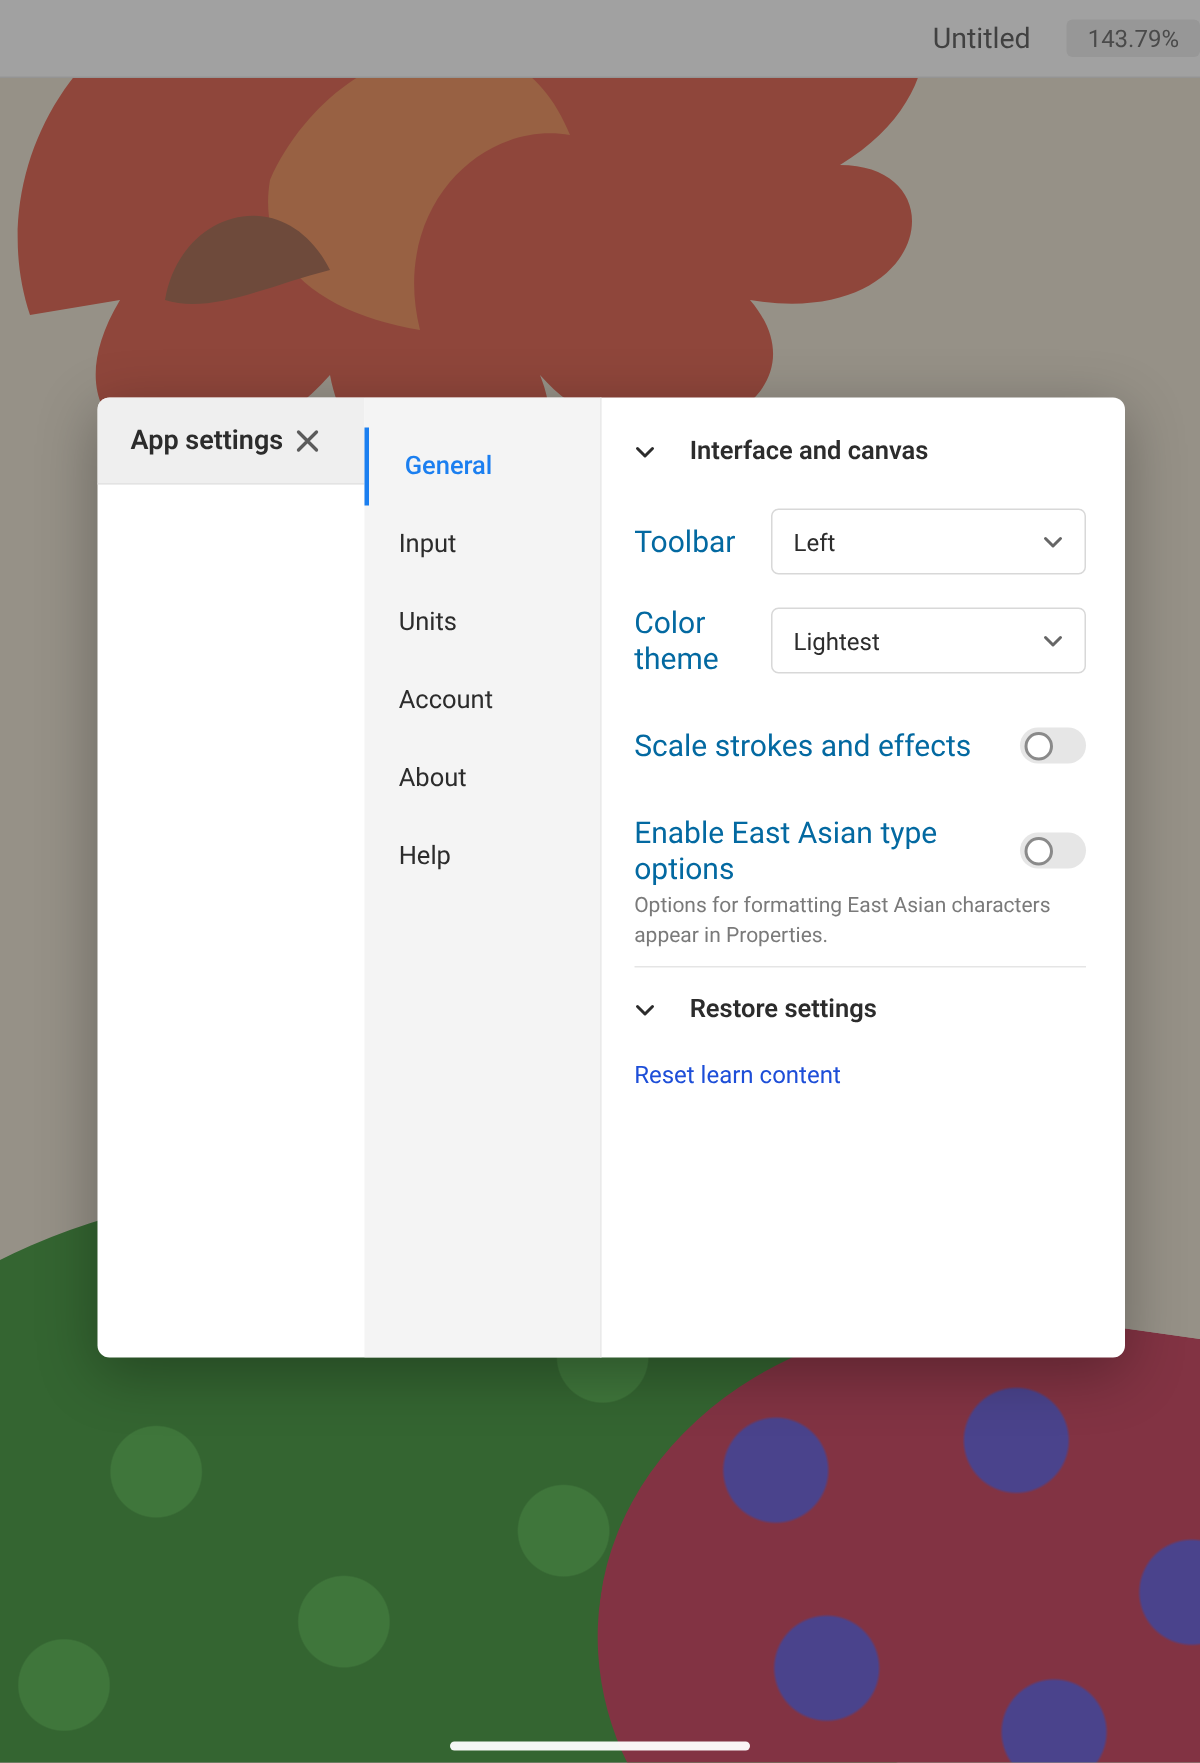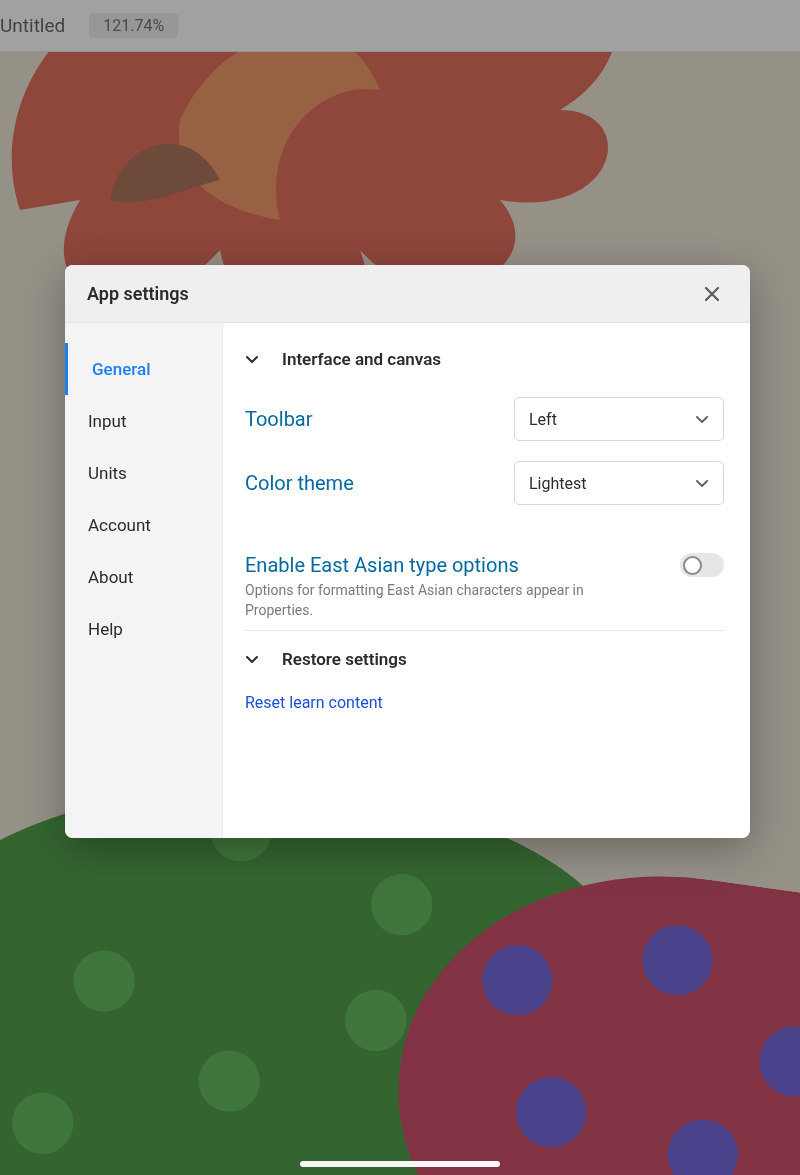--- a/index.html
+++ b/index.html
@@ -49,46 +49,46 @@
     border-radius: 70% 10% 50% 50% / 70% 10% 40% 60%;
     transform: rotate(8deg);
   }
 
   
   .topbar {
     position: absolute; top: 0; left: 0; right: 0;
     height: 52px;
     background: #e8e8e8;
     border-bottom: 1px solid #cfcfcf;
-    display: flex; align-items: center; justify-content: flex-start;
+    display: flex; align-items: center; justify-content: flex-end;
     gap: 24px;
     color: #4a4a4a;
   }
   .doc-title { font-size: 19px; font-weight: 400; color: #3a3a3a; }
   .zoom-badge {
     background: #d5d5d5; border-radius: 4px;
     padding: 3px 14px; font-size: 16px; color: #4a4a4a;
   }
 
   
   .dim {
     position: absolute; inset: 0;
     background: rgba(75,75,75,0.45);
   }
 
   
   .modal {
     position: absolute;
     top: 265px; left: 65px;
-    width: 685px; height: 573px;
+    width: 685px; height: 640px;
     background: #fff;
     border-radius: 8px;
     box-shadow: 0 10px 40px rgba(0,0,0,.3);
     overflow: hidden;
-    display: flex; flex-direction: column;
+    display: flex; 
   }
   .modal-header {
     background: #efefef;
     border-bottom: 1px solid #e3e3e3;
     height: 58px;
     display: flex; align-items: center;
     padding: 0 22px;
   }
   .modal-title { font-size: 18px; font-weight: 600; color: #2c2c2c; flex: 1; }
   .close-btn {
@@ -195,21 +195,21 @@
     <path d="M60 330 C 20 210, 130 60, 300 120 C 230 60, 330 -20, 440 70 C 430 30, 560 -10, 590 110 C 650 60, 700 170, 600 230 C 680 230, 660 340, 540 320 C 600 390, 470 450, 400 370 C 440 470, 280 480, 260 370 C 180 460, 60 420, 120 320 Z" fill="#c6432f"></path>
     <path d="M220 240 C 260 150, 380 110, 420 210 C 360 200, 300 260, 320 340 C 260 330, 210 300, 220 240 Z" fill="#d7733d"></path>
     <path d="M150 320 C 160 260, 230 240, 260 300 C 220 310, 180 330, 150 320 Z" fill="#8a4a2f"></path>
   </svg>
   <div class="green-scarf"></div>
   <div class="red-scarf"></div>
 </div>
 
 <div class="topbar">
   <span class="doc-title">Untitled</span>
-  <span class="zoom-badge">121.74%</span>
+  <span class="zoom-badge">143.79%</span>
 </div>
 
 <div class="dim"></div>
 
 <div class="modal">
   <div class="modal-header">
     <div class="modal-title">App settings</div>
     <div class="close-btn">
       <svg width="18" height="18" viewBox="0 0 18 18">
         <path d="M3 3 L15 15 M15 3 L3 15" stroke="#5b5b5b" stroke-width="2.2" stroke-linecap="round"></path>
@@ -251,20 +251,24 @@
         <div class="select">
           <span>Lightest</span>
           <svg class="chev" width="14" height="14" viewBox="0 0 14 14">
             <path d="M2 5 L7 10 L12 5" fill="none" stroke="#666" stroke-width="2" stroke-linecap="round" stroke-linejoin="round"></path>
           </svg>
         </div>
       </div>
 
       <div style="height:14px"></div>
 
+      <div class="row">
+        <div class="label">Scale strokes and effects</div>
+        <div class="toggle"></div>
+      </div>
 
       <div style="height:14px"></div>
 
       <div class="row" style="padding-bottom:2px">
         <div class="label">Enable East Asian type options</div>
         <div class="toggle"></div>
       </div>
       <div class="desc">Options for formatting East Asian characters appear in Properties.</div>
 
       <div class="divider"></div>

